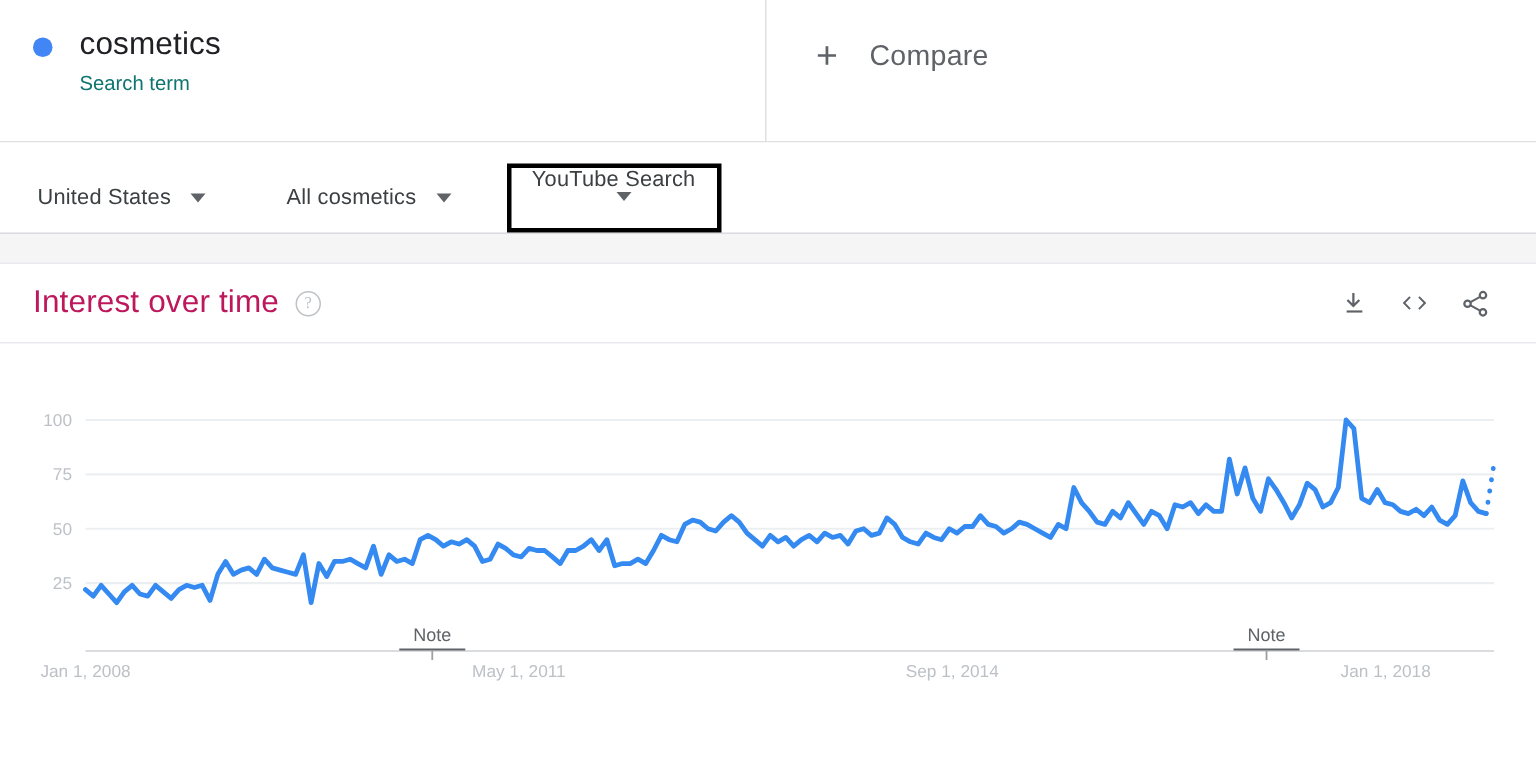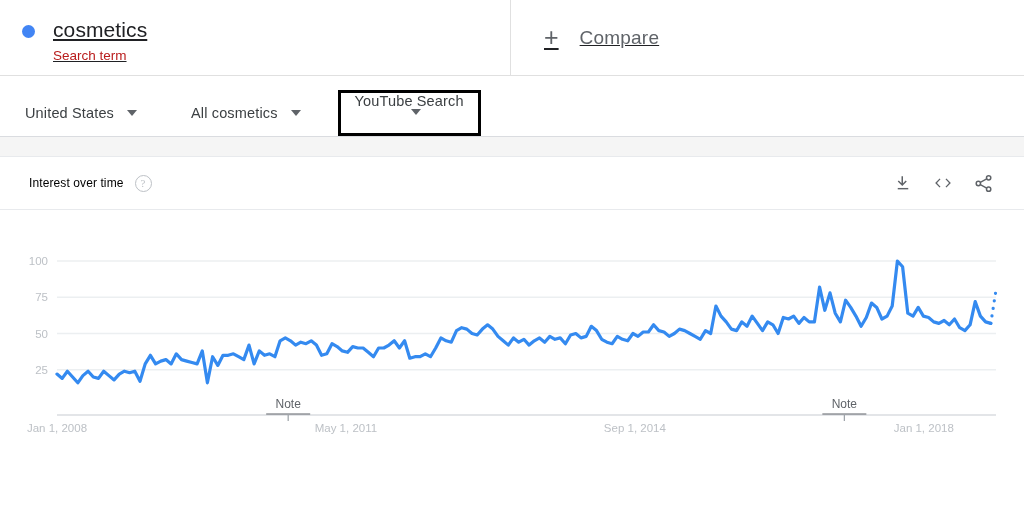--- a/index.html
+++ b/index.html
@@ -11,24 +11,23 @@
     width: 1024px;
     height: 521px;
     font-family: "Liberation Sans", sans-serif;
     color: #202124;
     overflow: hidden;
   }
 
   
   .term-bar {
     display: flex;
-    height: 76px;
+    height: 95px;
     border-bottom: 1px solid #e0e0e0;
     box-sizing: border-box;
-    text-decoration: underline;
   }
   .term-cell {
     width: 511px;
     box-sizing: border-box;
     border-right: 1px solid #e0e0e0;
     padding: 17px 0 0 22px;
     display: flex;
     align-items: flex-start;
   }
   .term-dot {
@@ -41,21 +40,21 @@
   .term-text { display: flex; flex-direction: column; }
   .term-title {
     font-size: 21px;
     line-height: 26px;
     color: #202124;
     letter-spacing: 0.1px;
   }
   .term-sub {
     font-size: 13.5px;
     line-height: 20px;
-    color: #b91c1c;
+    color: #0f766e;
     margin-top: 3px;
   }
   .compare-cell {
     flex: 1;
     display: flex;
     align-items: flex-start;
     padding: 25px 0 0 33px;
     box-sizing: border-box;
   }
   .plus-icon {
@@ -126,24 +125,23 @@
   .card { background: #fff; }
   .card-head {
     height: 53px;
     display: flex;
     align-items: center;
     padding: 0 24px 0 22px;
     border-bottom: 1px solid #e8eaed;
     box-sizing: border-box;
   }
   .card-title {
-    font-size: 12px;
-    color: #000000;
+    font-size: 21px;
+    color: #be185d;
     letter-spacing: .1px;
-    margin-left: 7px;
   }
   .help-icon {
     width: 17px; height: 17px;
     border-radius: 50%;
     border: 1.4px solid #bdc1c6;
     color: #bdc1c6;
     font-size: 11px;
     line-height: 15px;
     text-align: center;
     margin-left: 11px;

